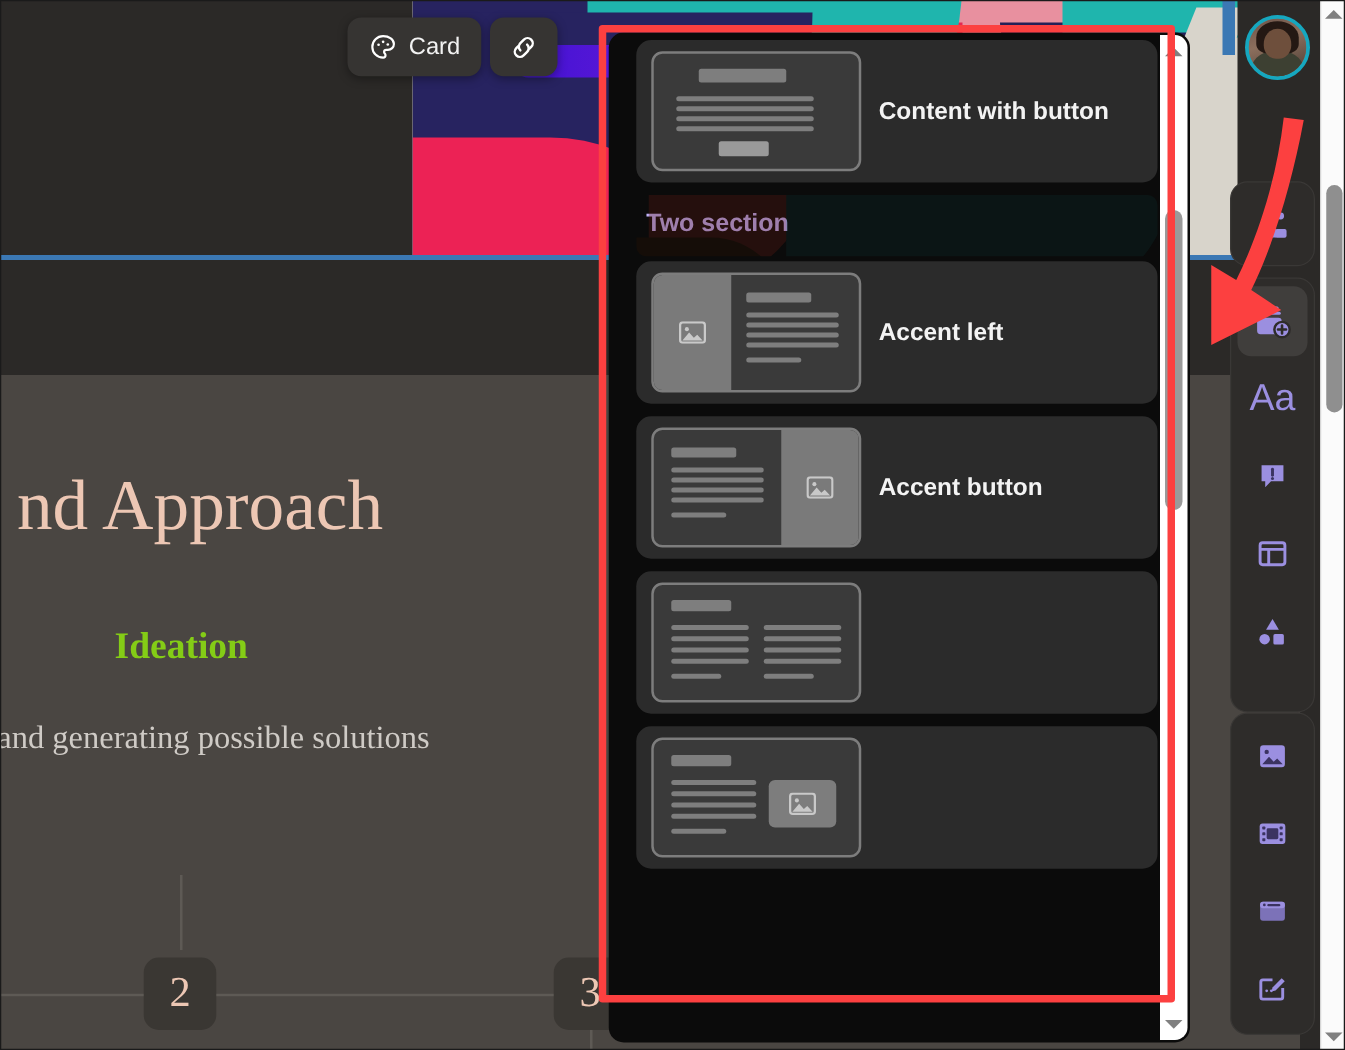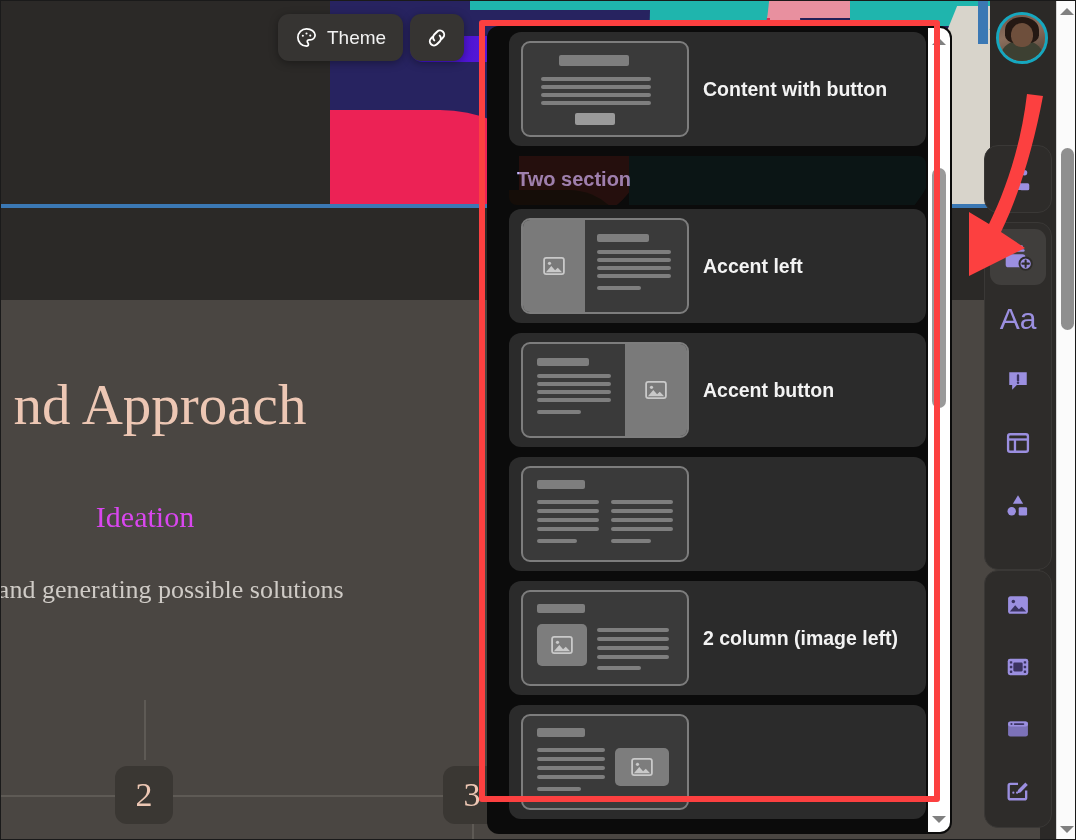--- a/index.html
+++ b/index.html
@@ -64,21 +64,21 @@
   }
   .slide-title {
     position: absolute; left: -100px; top: 372px; width: 520px;
     font-family: "Liberation Serif", serif;
     font-size: 57px; color: #edc7b4; white-space: nowrap;
     text-align: center;
   }
   .slide-sub {
     position: absolute; left: 0px; top: 500px; width: 290px;
     font-family: "Liberation Serif", serif;
-    font-size: 30px; color: #d946ef; text-align: center;
+    font-size: 30px; color: #84cc16; text-align: center; font-weight: bold;
   }
   .slide-desc {
     position: absolute; left: -115px; top: 575px; width: 490px;
     font-family: "Liberation Serif", serif;
     font-size: 26px; color: #cfcbc6; text-align: center; line-height: 1.15;
   }
   .timeline-line {
     position: absolute; left: 0; top: 795px; width: 470px; height: 2px;
     background: #5e5a55;
   }
@@ -327,21 +327,21 @@
   <div class="toolbar">
     <div class="tb-btn">
       <span>
         <svg width="23" height="23" viewBox="0 0 24 24" fill="none" stroke="#ffffff" stroke-width="1.8">
           <path d="M12 3a9 9 0 100 18c1.2 0 2-.9 2-2 0-.6-.25-1-.6-1.4-.35-.4-.6-.8-.6-1.3 0-1 .85-1.8 1.9-1.8H16a5 5 0 005-5c0-3.6-4-6.5-9-6.5z"></path>
           <circle cx="8.2" cy="10.2" r="1.1" fill="#ffffff" stroke="none"></circle>
           <circle cx="12" cy="7.8" r="1.1" fill="#ffffff" stroke="none"></circle>
           <circle cx="15.9" cy="10" r="1.1" fill="#ffffff" stroke="none"></circle>
         </svg>
       </span>
-      <span>Theme</span>
+      <span>Card</span>
     </div>
     <div class="tb-btn icon-only">
       <span>
         <svg width="26" height="26" viewBox="0 0 24 24" fill="none" stroke="#ffffff" stroke-width="1.8" stroke-linecap="round">
           <path d="M9.5 14.2a3.8 3.8 0 010-5.4l2.6-2.6a3.8 3.8 0 015.4 5.4l-1.3 1.3"></path>
           <path d="M14.5 9.8a3.8 3.8 0 010 5.4l-2.6 2.6a3.8 3.8 0 01-5.4-5.4l1.3-1.3"></path>
         </svg>
       </span>
     </div>
   </div>
@@ -521,40 +521,20 @@
             <div class="bar" style="left:14px;top:71px;width:40px;height:4px;"></div>
             <div class="bar" style="left:88px;top:32px;width:62px;height:4px;"></div>
             <div class="bar" style="left:88px;top:41px;width:62px;height:4px;"></div>
             <div class="bar" style="left:88px;top:50px;width:62px;height:4px;"></div>
             <div class="bar" style="left:88px;top:59px;width:62px;height:4px;"></div>
             <div class="bar" style="left:88px;top:71px;width:40px;height:4px;"></div>
           </div>
         </div>
       </div>
 
-      <div class="tpl-item">
-        <div class="thumb">
-          <div class="t-pane" style="width:100%">
-            <div class="bar" style="left:14px;top:12px;width:48px;height:9px;"></div>
-            <div class="img-box" style="left:14px;top:32px;width:50px;height:42px;">
-              <svg width="22" height="18" viewBox="0 0 24 20">
-                <rect x="1" y="1" width="22" height="18" rx="2.4" fill="none" stroke="#c9c9c9" stroke-width="2"></rect>
-                <circle cx="7" cy="7" r="1.8" fill="#c9c9c9"></circle>
-                <path d="M3 17l6-7 4.2 4.6 3-2.6L21 17z" fill="#c9c9c9"></path>
-              </svg>
-            </div>
-            <div class="bar" style="left:74px;top:36px;width:72px;height:4px;"></div>
-            <div class="bar" style="left:74px;top:45px;width:72px;height:4px;"></div>
-            <div class="bar" style="left:74px;top:54px;width:72px;height:4px;"></div>
-            <div class="bar" style="left:74px;top:63px;width:72px;height:4px;"></div>
-            <div class="bar" style="left:74px;top:74px;width:44px;height:4px;"></div>
-          </div>
-        </div>
-        <div class="tpl-label">2 column (image left)</div>
-      </div>
 
       <div class="tpl-item">
         <div class="thumb">
           <div class="t-pane" style="width:100%">
             <div class="bar" style="left:14px;top:12px;width:48px;height:9px;"></div>
             <div class="bar" style="left:14px;top:32px;width:68px;height:4px;"></div>
             <div class="bar" style="left:14px;top:41px;width:68px;height:4px;"></div>
             <div class="bar" style="left:14px;top:50px;width:68px;height:4px;"></div>
             <div class="bar" style="left:14px;top:59px;width:68px;height:4px;"></div>
             <div class="bar" style="left:14px;top:71px;width:44px;height:4px;"></div>

